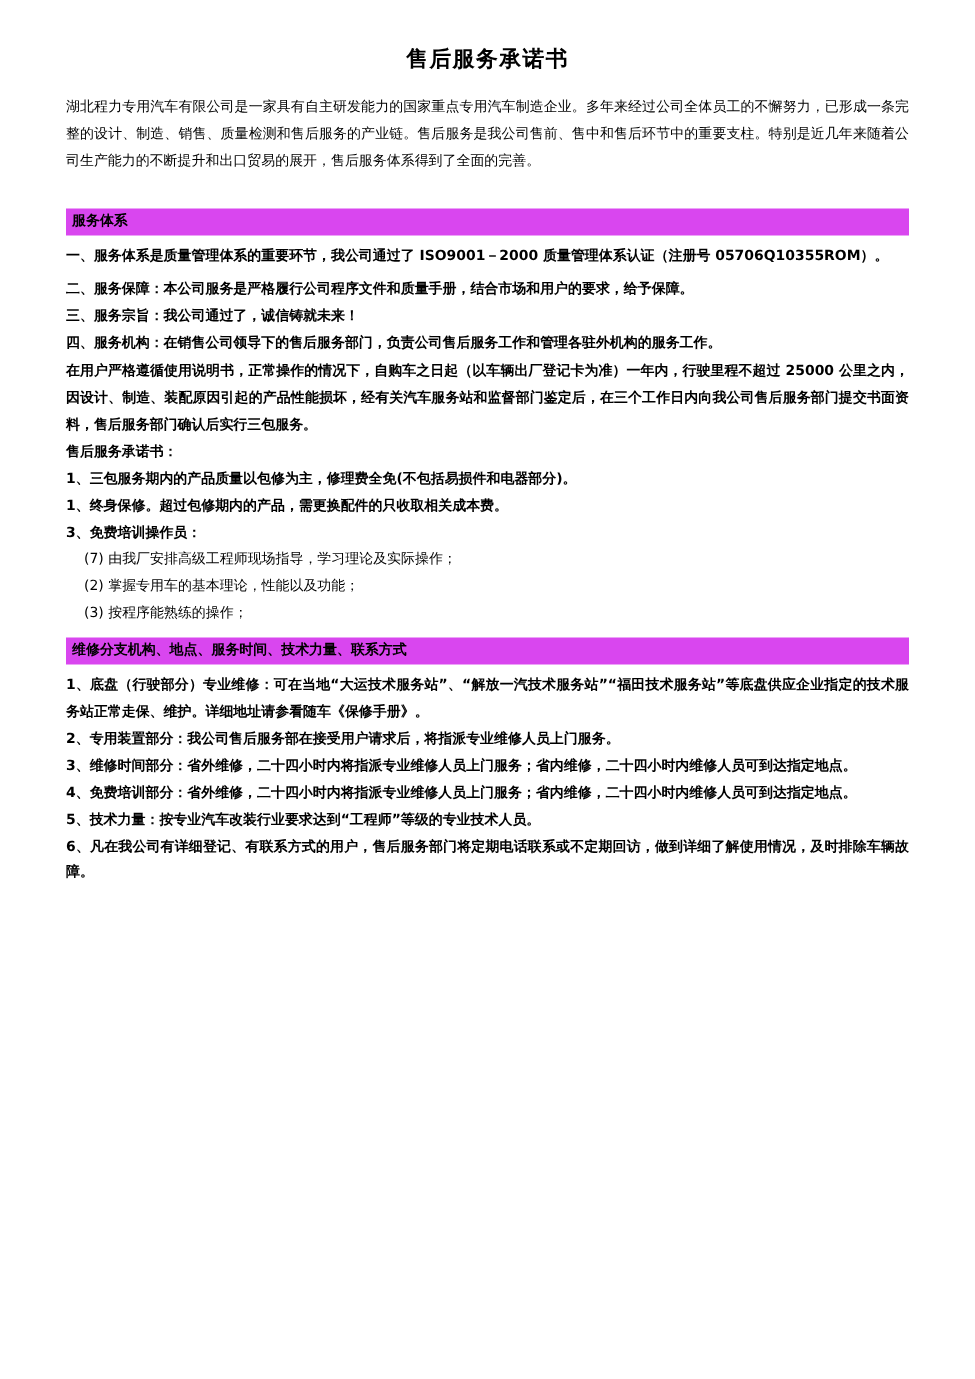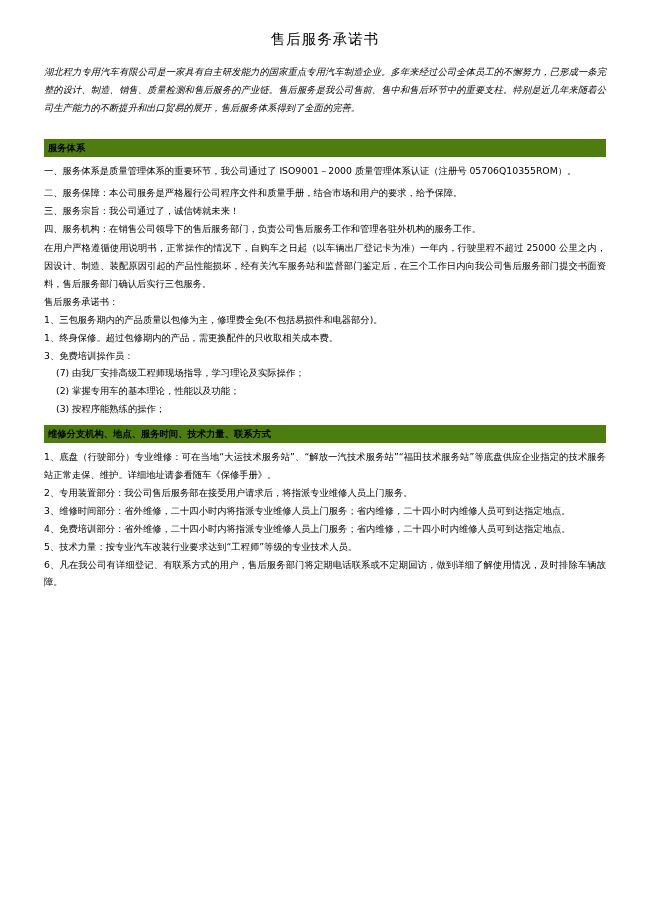--- a/index.html
+++ b/index.html
@@ -17,50 +17,50 @@
   .page {
     width: 650px;
     height: 919px;
     box-sizing: border-box;
     padding: 26px 44px 0 44px;
     position: relative;
   }
   .doc-title {
     text-align: center;
     font-size: 14.5px;
-    font-weight: normal;
+    font-weight: bold;
     letter-spacing: 1px;
     margin: 4px 0 14px 0;
     color: #000;
   }
   .para {
     font-size: 9.3px;
     line-height: 1.92;
     text-align: justify;
     text-justify: inter-ideograph;
     margin: 0 0 22px 0;
     color: #000;
-    font-style: italic;
   }
   .section-head {
-    background: #4d7c0f;
+    background: #d946ef;
     font-size: 9.3px;
     font-weight: bold;
     padding: 3px 4px 3px 4px;
     margin: 7px 0 5px 0;
     line-height: 1.35;
     color: #000;
   }
   .line {
     font-size: 9.3px;
     line-height: 1.92;
     margin: 0;
     text-align: justify;
     text-justify: inter-ideograph;
     color: #000;
+    font-weight: bold;
   }
   .line.gap {
     margin-top: 4px;
   }
   .sub {
     font-size: 9.3px;
     line-height: 1.92;
     margin: 0;
     padding-left: 12px;
     color: #000;

